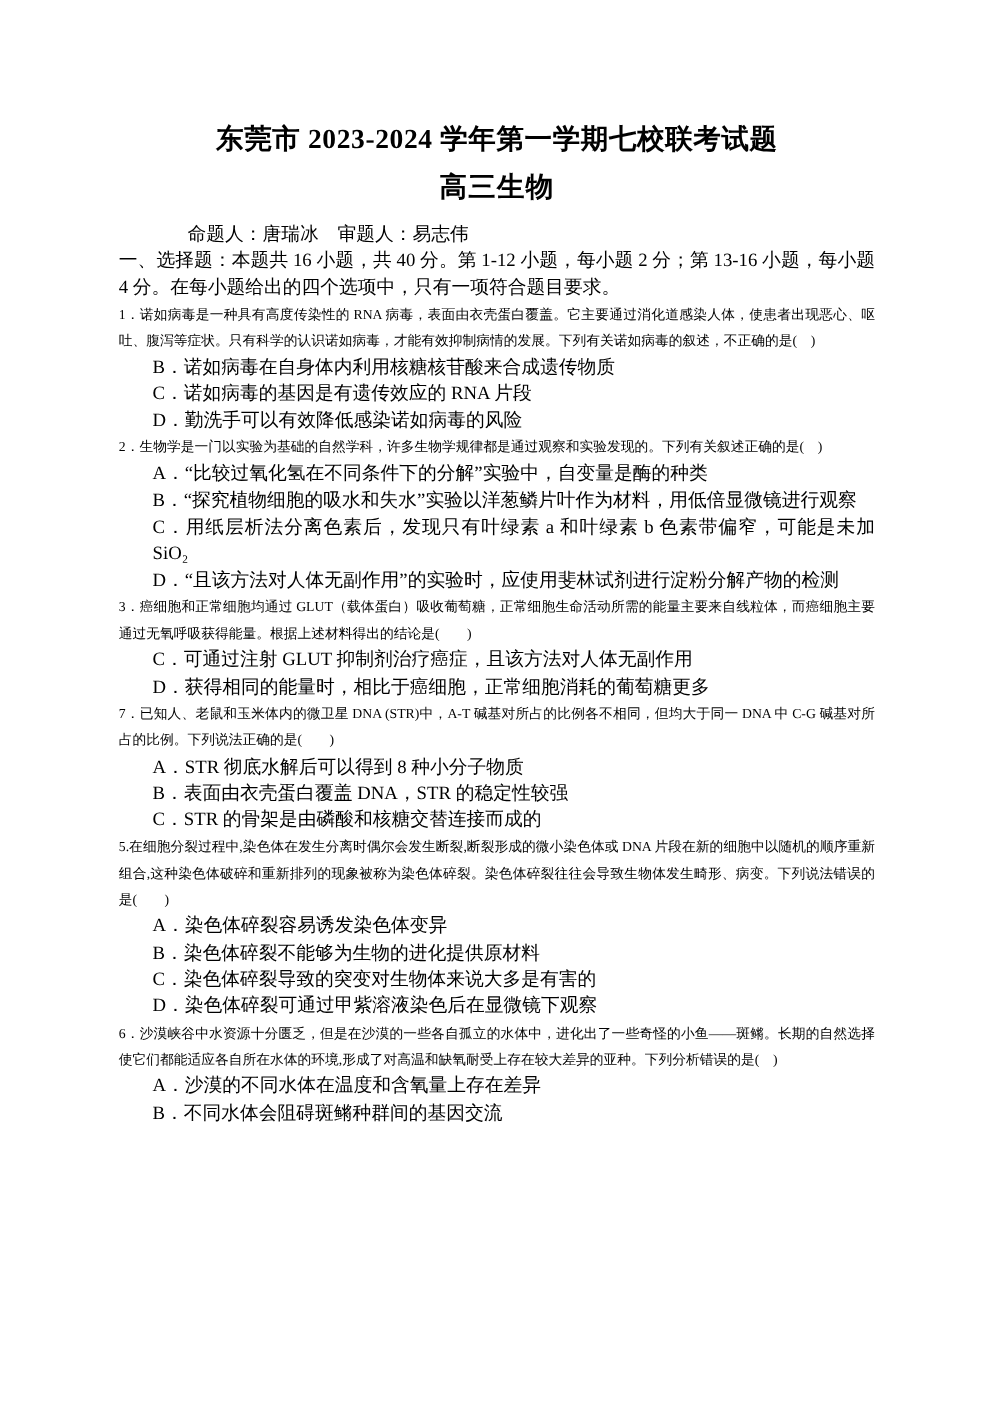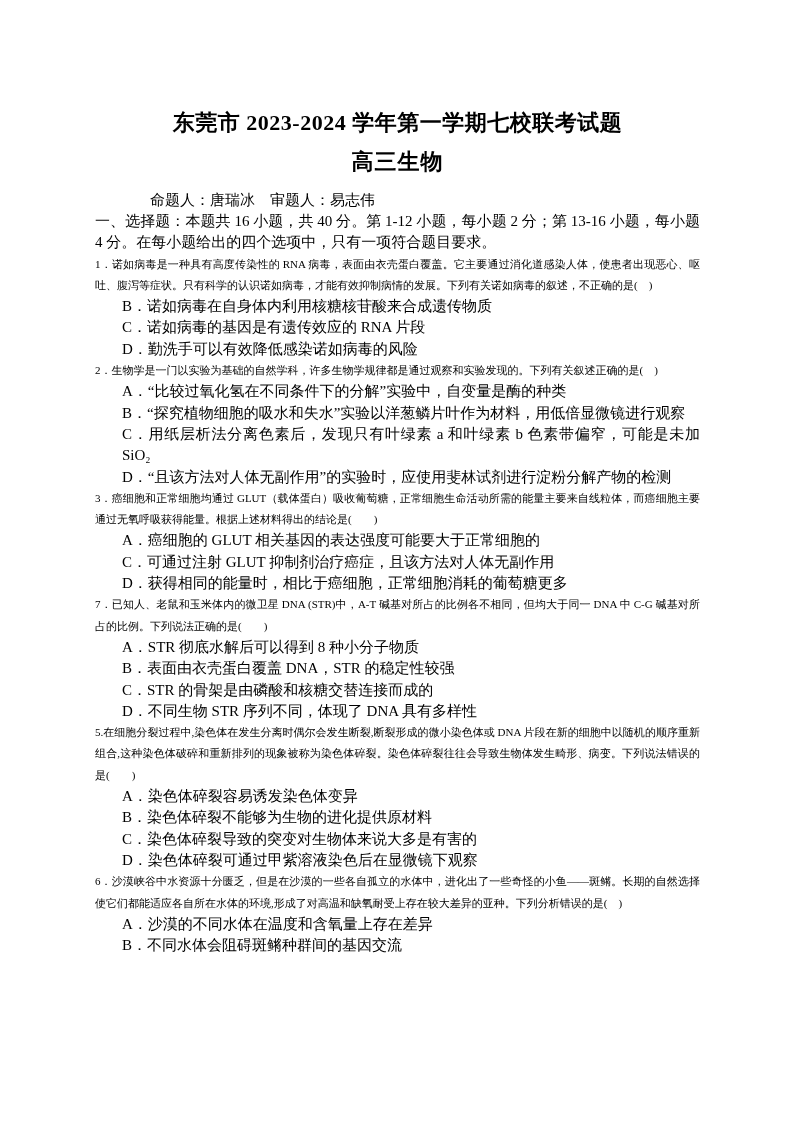--- a/index.html
+++ b/index.html
@@ -4,21 +4,21 @@
 <style>
   html, body {
     margin: 0;
     padding: 0;
     background: #ffffff;
   }
   .page {
     position: relative;
     width: 794px;
     height: 950px;
-    margin: 12px auto;
+    margin: 0 auto;
     background: #ffffff;
     box-sizing: border-box;
     padding: 96px 94px 0 95px;
     font-family: "Liberation Serif", "DejaVu Serif", serif;
     color: #000000;
     overflow: hidden;
   }
   .title {
     font-size: 22px;
     font-weight: bold;
@@ -86,31 +86,29 @@
   <div class="question">
     <p class="stem">2．生物学是一门以实验为基础的自然学科，许多生物学规律都是通过观察和实验发现的。下列有关叙述正确的是(　)</p>
     <p class="option">A．“比较过氧化氢在不同条件下的分解”实验中，自变量是酶的种类</p>
     <p class="option">B．“探究植物细胞的吸水和失水”实验以洋葱鳞片叶作为材料，用低倍显微镜进行观察</p>
     <p class="option">C．用纸层析法分离色素后，发现只有叶绿素 a 和叶绿素 b 色素带偏窄，可能是未加 SiO₂</p>
     <p class="option">D．“且该方法对人体无副作用”的实验时，应使用斐林试剂进行淀粉分解产物的检测</p>
   </div>
 
   <div class="question">
     <p class="stem">3．癌细胞和正常细胞均通过 GLUT（载体蛋白）吸收葡萄糖，正常细胞生命活动所需的能量主要来自线粒体，而癌细胞主要通过无氧呼吸获得能量。根据上述材料得出的结论是(　　)</p>
-    <p class="option">A．癌细胞的 GLUT 相关基因的表达强度可能要大于正常细胞的</p>
     <p class="option">C．可通过注射 GLUT 抑制剂治疗癌症，且该方法对人体无副作用</p>
     <p class="option">D．获得相同的能量时，相比于癌细胞，正常细胞消耗的葡萄糖更多</p>
   </div>
 
   <div class="question">
     <p class="stem">7．已知人、老鼠和玉米体内的微卫星 DNA (STR)中，A-T 碱基对所占的比例各不相同，但均大于同一 DNA 中 C-G 碱基对所占的比例。下列说法正确的是(　　)</p>
     <p class="option">A．STR 彻底水解后可以得到 8 种小分子物质</p>
     <p class="option">B．表面由衣壳蛋白覆盖 DNA，STR 的稳定性较强</p>
     <p class="option">C．STR 的骨架是由磷酸和核糖交替连接而成的</p>
-    <p class="option">D．不同生物 STR 序列不同，体现了 DNA 具有多样性</p>
   </div>
 
   <div class="question">
     <p class="stem">5.在细胞分裂过程中,染色体在发生分离时偶尔会发生断裂,断裂形成的微小染色体或 DNA 片段在新的细胞中以随机的顺序重新组合,这种染色体破碎和重新排列的现象被称为染色体碎裂。染色体碎裂往往会导致生物体发生畸形、病变。下列说法错误的是(　　)</p>
     <p class="option">A．染色体碎裂容易诱发染色体变异</p>
     <p class="option">B．染色体碎裂不能够为生物的进化提供原材料</p>
     <p class="option">C．染色体碎裂导致的突变对生物体来说大多是有害的</p>
     <p class="option">D．染色体碎裂可通过甲紫溶液染色后在显微镜下观察</p>
   </div>
 

